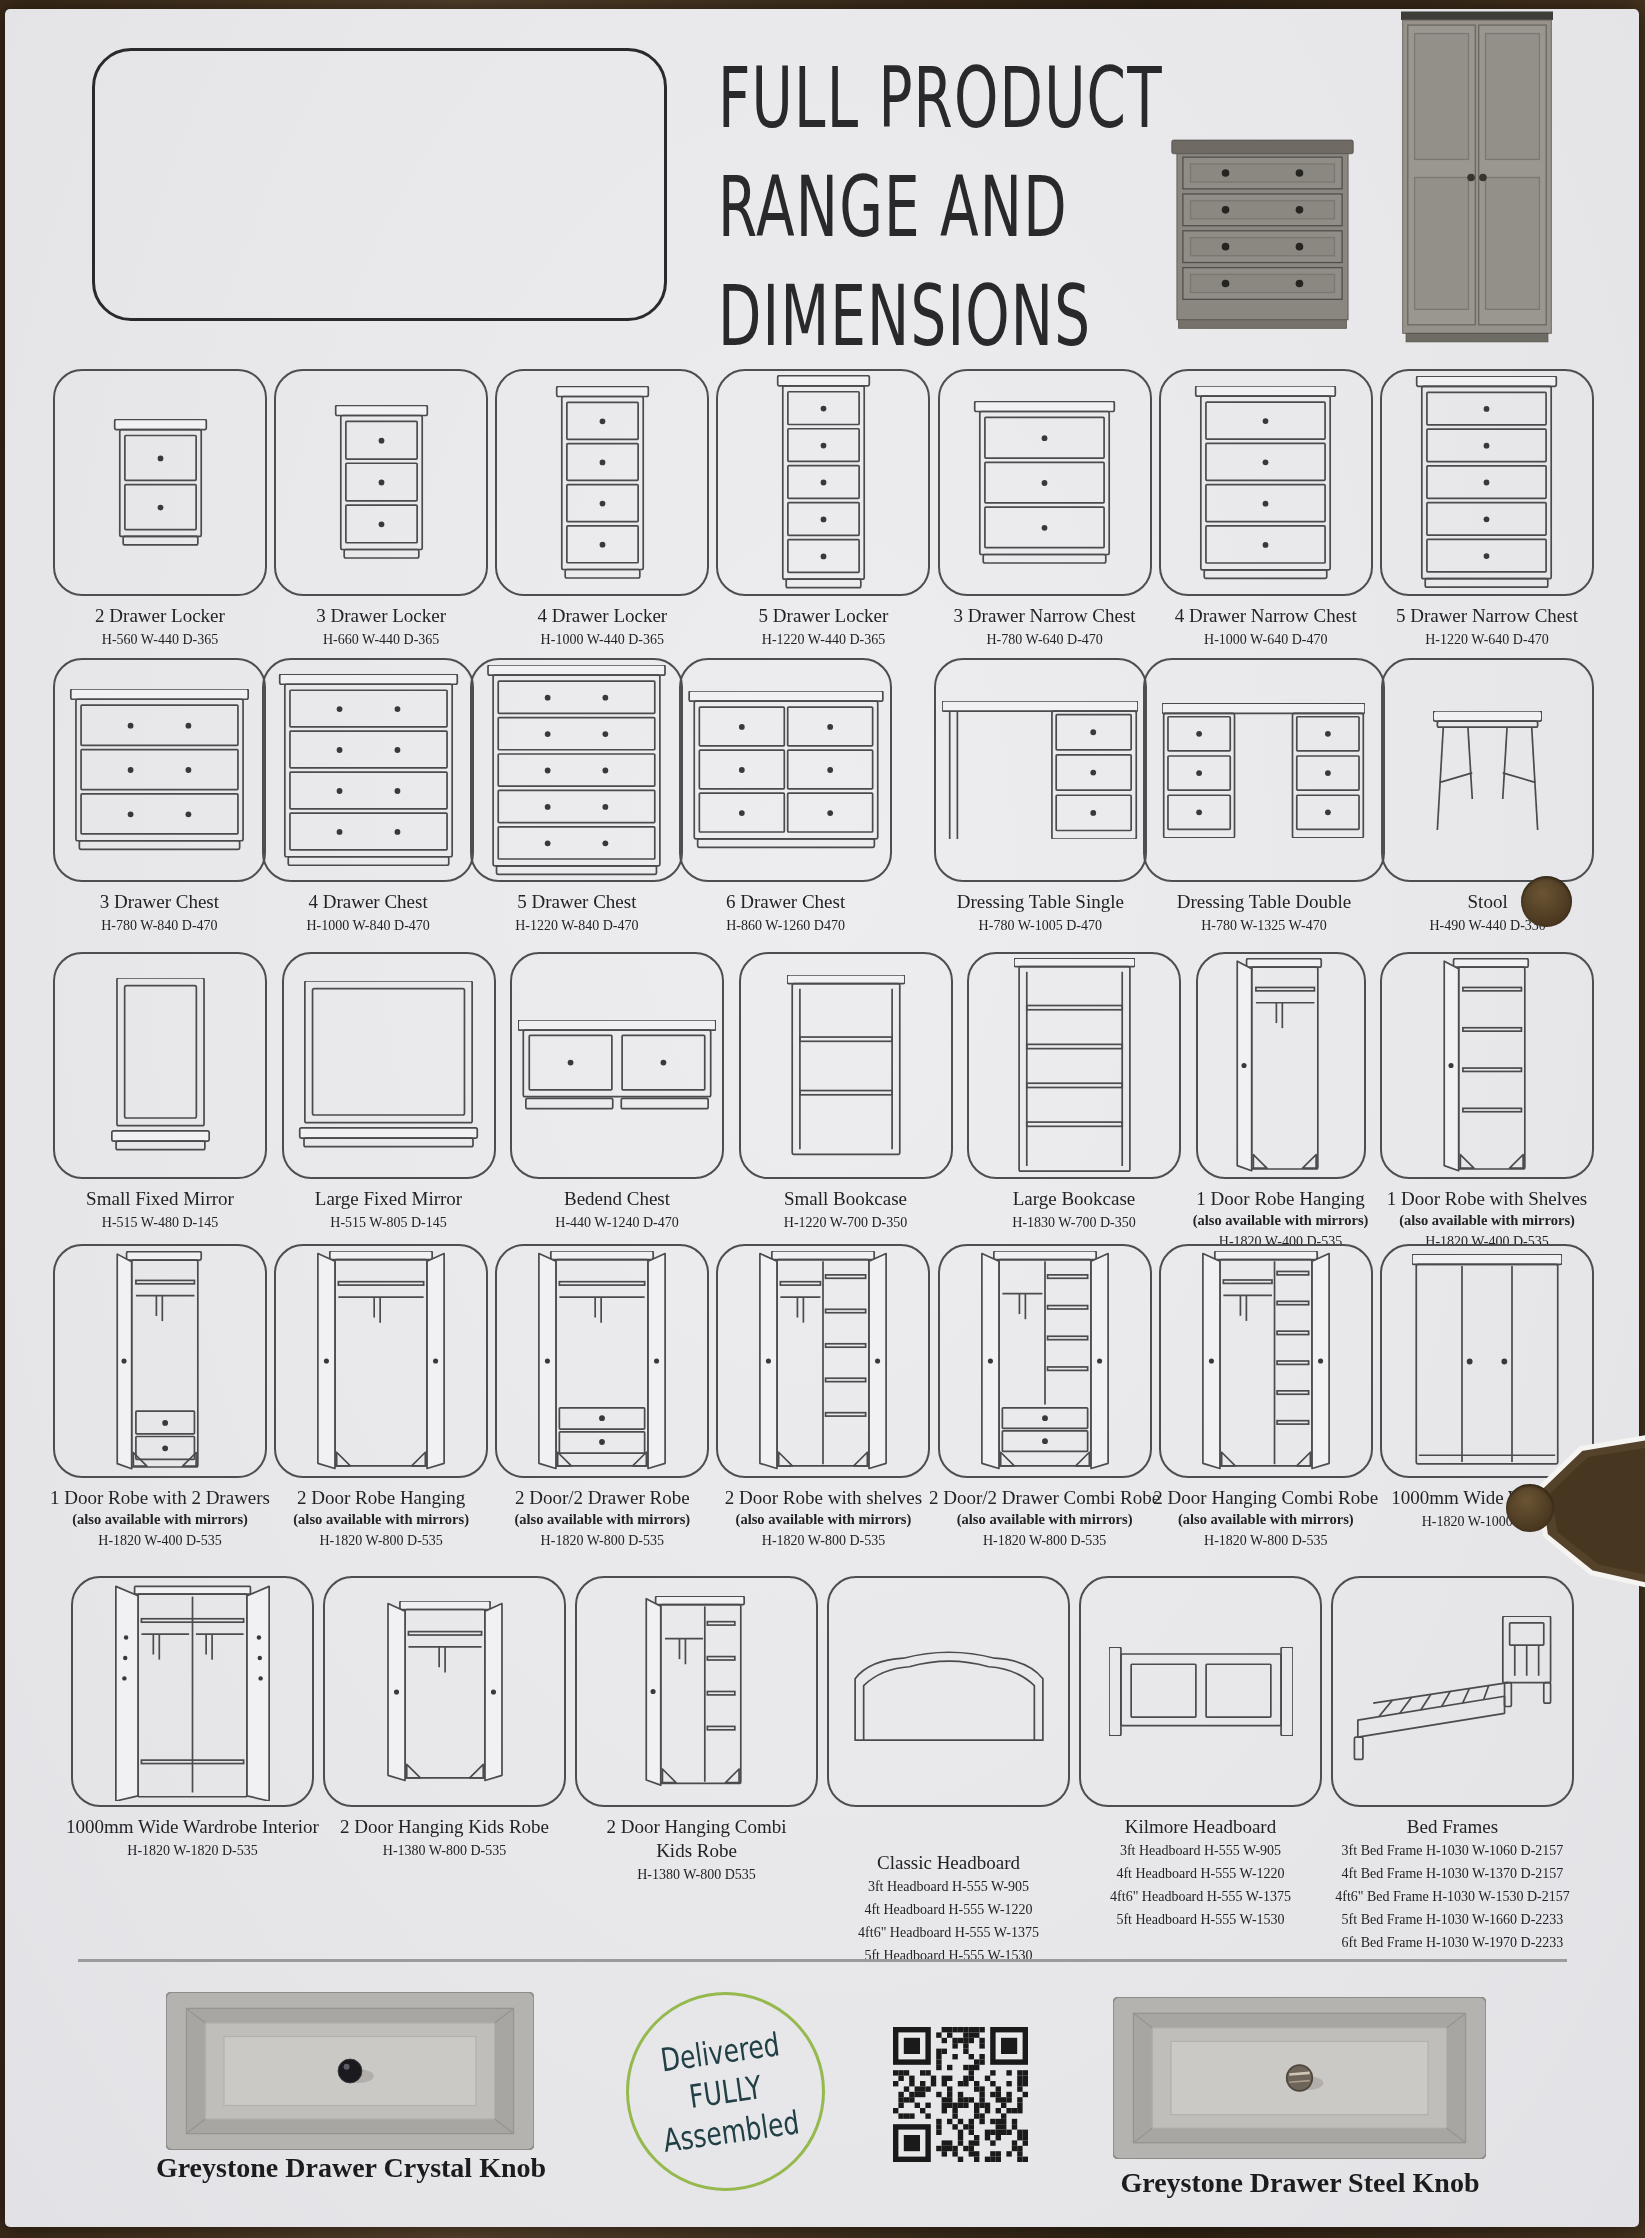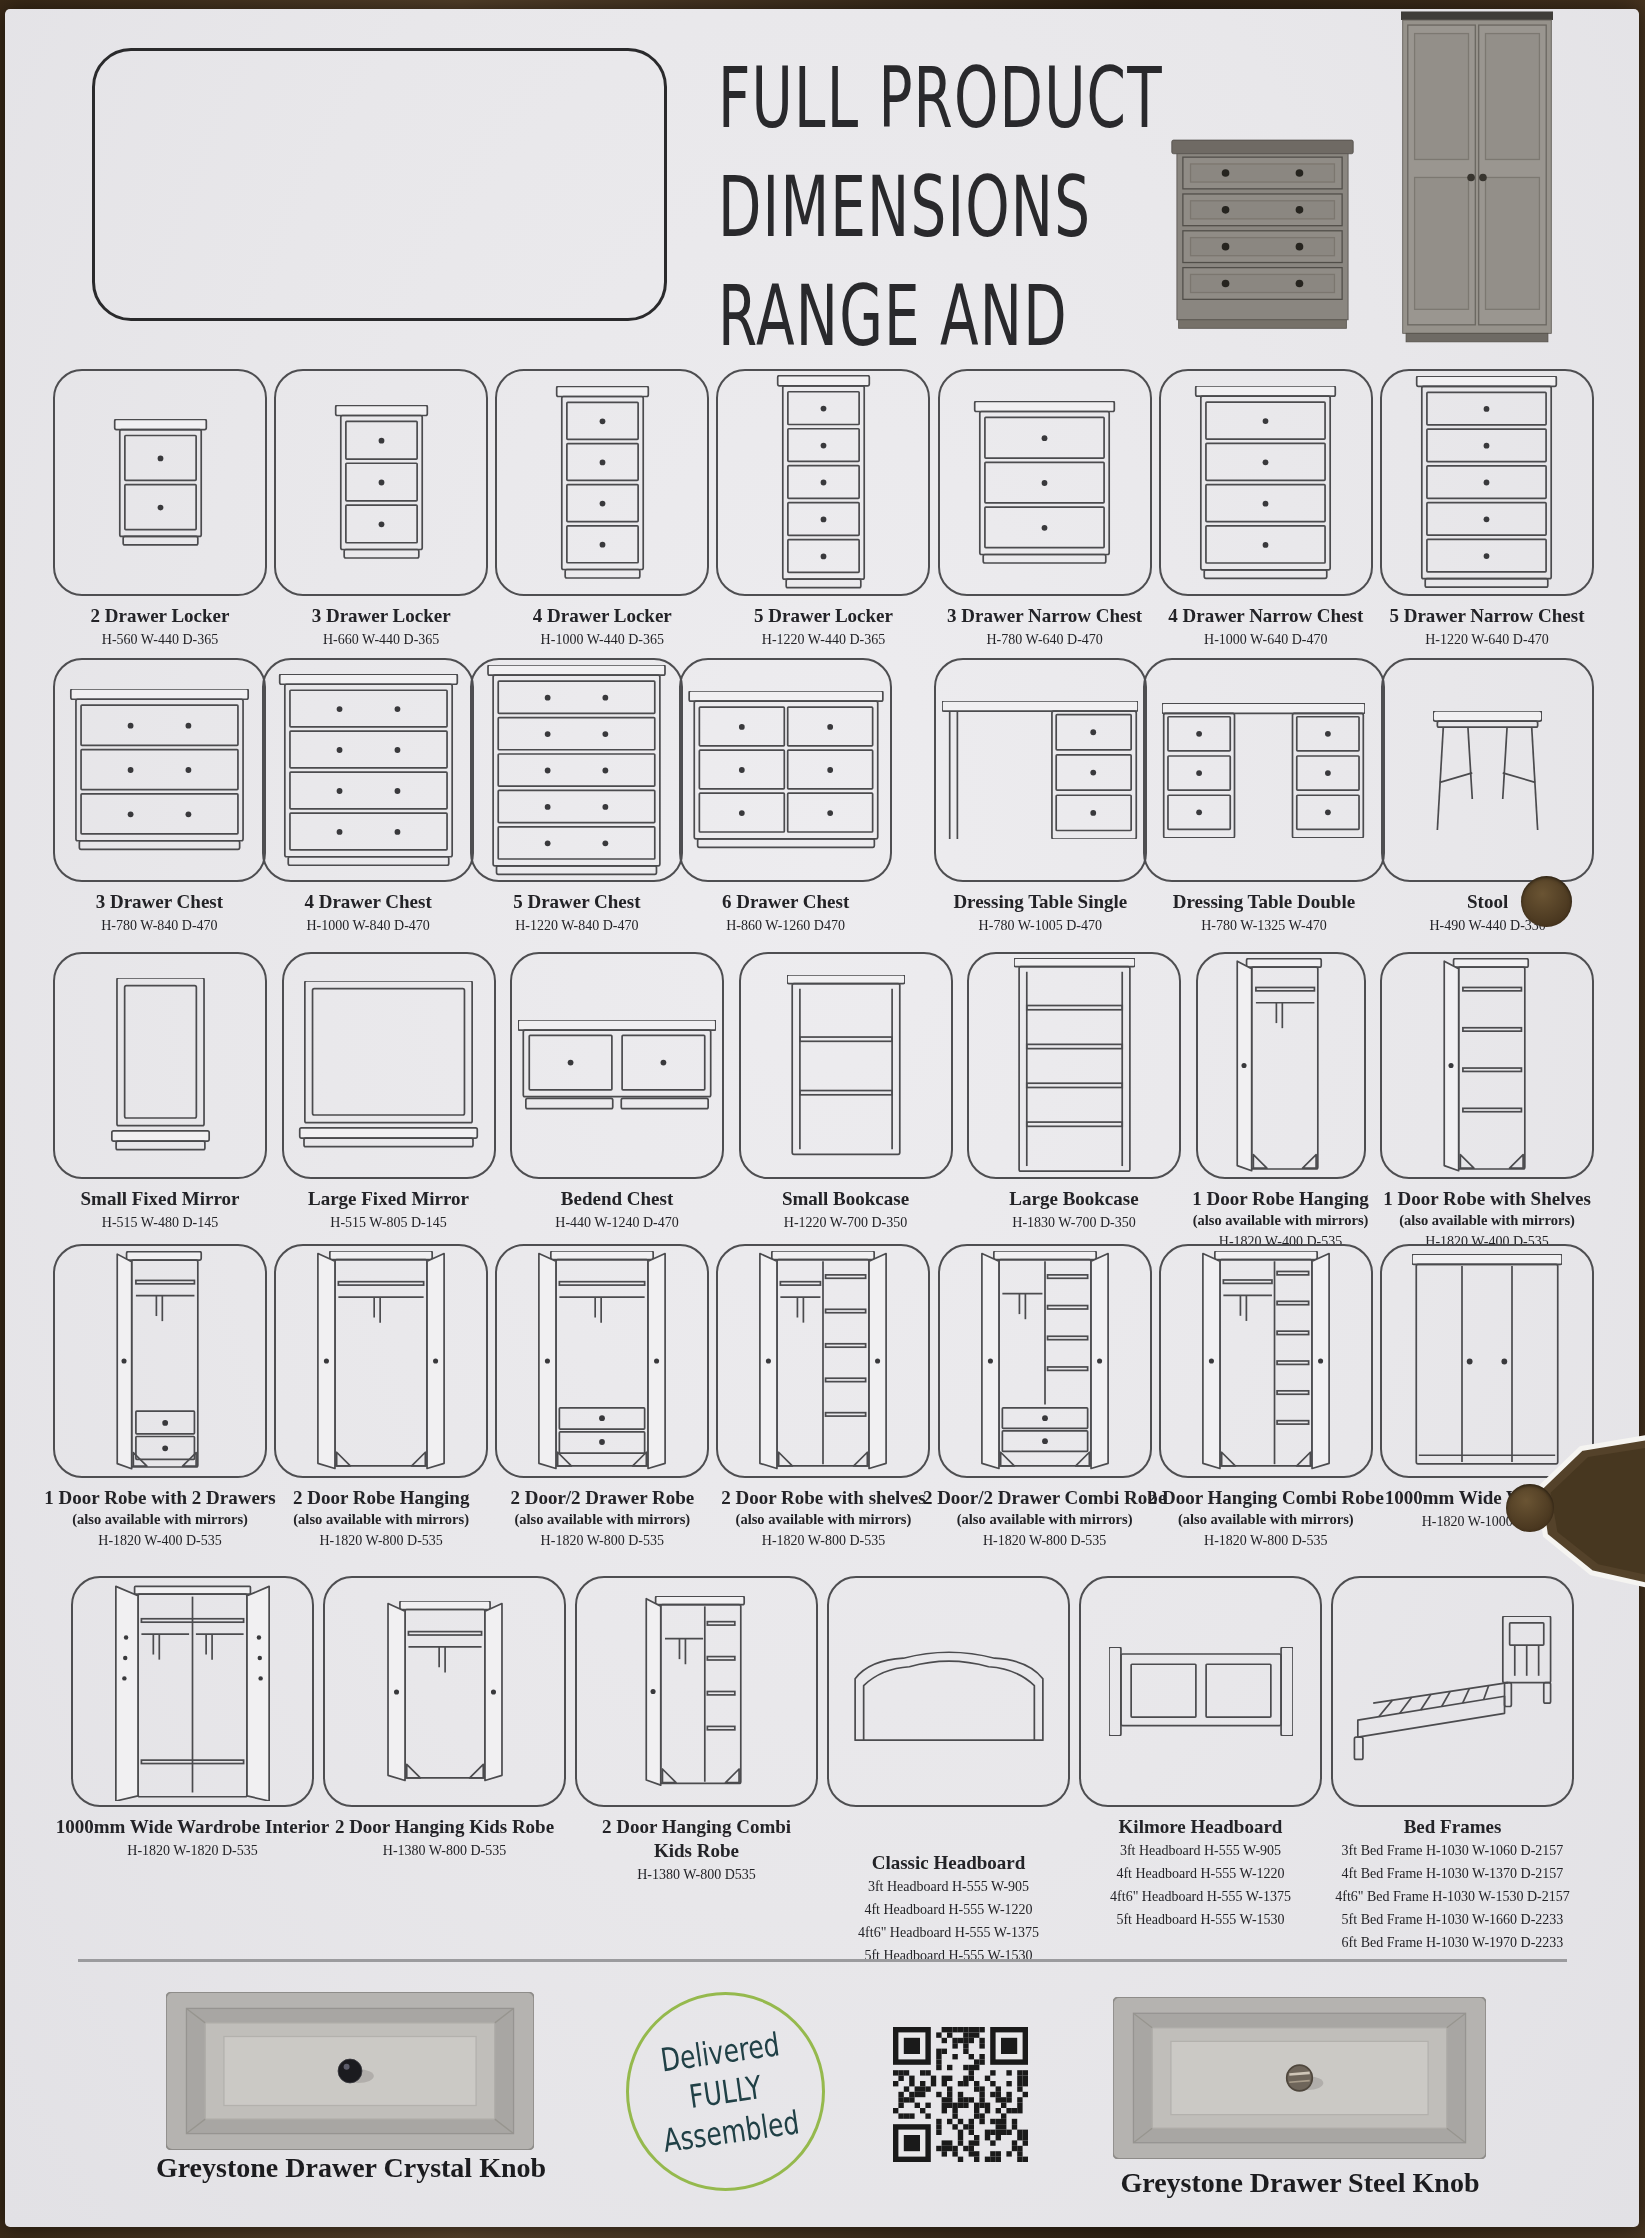--- a/index.html
+++ b/index.html
@@ -14,21 +14,21 @@
   .title{position:absolute;left:718px;top:44px;color:#29292c;
          font-family:"DejaVu Sans",sans-serif;font-weight:400;}
   .title .tl{height:109px;line-height:109px;font-size:83px;letter-spacing:1.7px;}
   .title .tl span{display:inline-block;transform:scaleX(.68);transform-origin:left center;white-space:nowrap;}
   .photo{position:absolute;}
   .grid-row{position:absolute;display:flex;justify-content:space-between;}
   .cell{position:relative;display:flex;flex-direction:column;align-items:center;}
   .card{width:100%;border:2.1px solid #4e4e51;border-radius:29px;display:flex;
         align-items:center;justify-content:center;background:transparent;}
   .label{width:136%;margin-left:0;margin-top:7.7px;text-align:center;color:#232327;}
-  .label .name{font-size:19px;font-weight:700;line-height:24px;white-space:nowrap;}
+  .label .name{font-size:19px;font-weight:400;line-height:24px;white-space:nowrap;}
   .label .note{font-size:14.5px;font-weight:700;line-height:19px;white-space:nowrap;}
   .label .dims{font-size:14px;font-weight:400;line-height:23px;white-space:nowrap;}
   .divider{position:absolute;left:78px;top:1959px;width:1489px;height:2.6px;background:#9b9b9e;}
   .caption{position:absolute;text-align:center;font-size:28px;font-weight:700;color:#1c1c1f;white-space:nowrap;}
   .badge{position:absolute;left:626px;top:1992px;width:193px;height:193px;border-radius:50%;
          border:3.4px solid #95b94d;display:flex;align-items:center;justify-content:center;}
   .badge-text{transform:rotate(-8deg);text-align:center;color:#204046;
               font-family:"DejaVu Sans",sans-serif;}
   .badge-text div{font-size:32px;line-height:40px;}
   .badge-text div span{display:inline-block;transform:scaleX(.78);transform-origin:center;}
@@ -41,22 +41,22 @@
 </head>
 <body>
 
 <div class="page">
   <div class="paper"></div>
 
   <div class="logo-box"></div>
 
   <div class="title">
     <div class="tl"><span>FULL PRODUCT</span></div>
+    <div class="tl"><span>RANGE AND</span></div>
     <div class="tl"><span>DIMENSIONS</span></div>
-    <div class="tl"><span>RANGE AND</span></div>
   </div>
 
   <div class="photo" style="left:1170px;top:135px;" id="photo-chest">
       <svg width="185" height="195" viewBox="0 0 217 229">
         <rect x="2" y="6" width="213" height="16" rx="2" fill="#6f6a64" stroke="#54504b"></rect>
         <rect x="8" y="22" width="201" height="195" fill="#8a8680" stroke="#585450"></rect>
         <rect x="15" y="26" width="187" height="37.25" fill="#908c86" stroke="#514e49" stroke-width="1.5"></rect>
         <rect x="24" y="34" width="169" height="21.25" fill="#8b8781" stroke="#7b766f" stroke-width="1.5"></rect>
         <circle cx="65.1" cy="44.625" r="4.5" fill="#26241f"></circle>
         <circle cx="151.89999999999998" cy="44.625" r="4.5" fill="#26241f"></circle>

